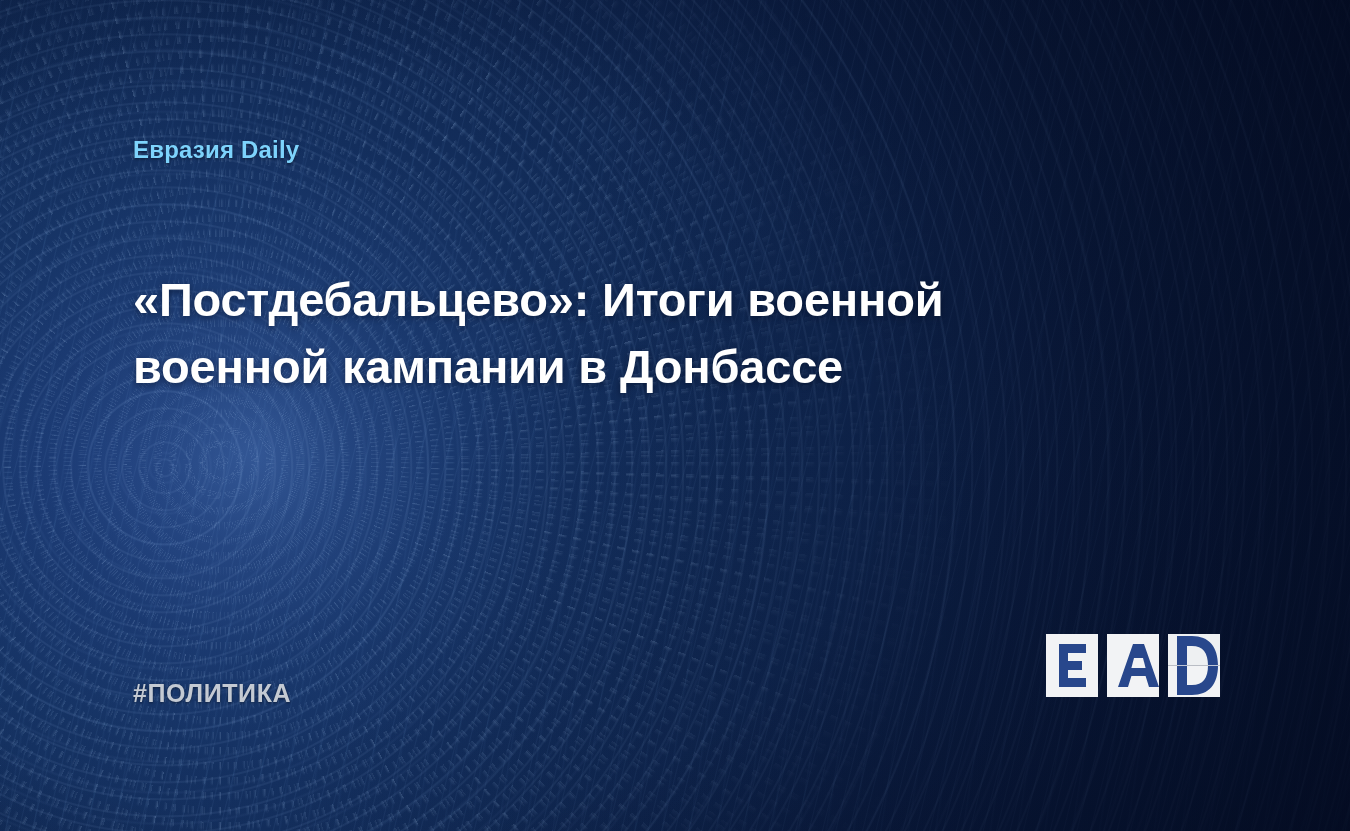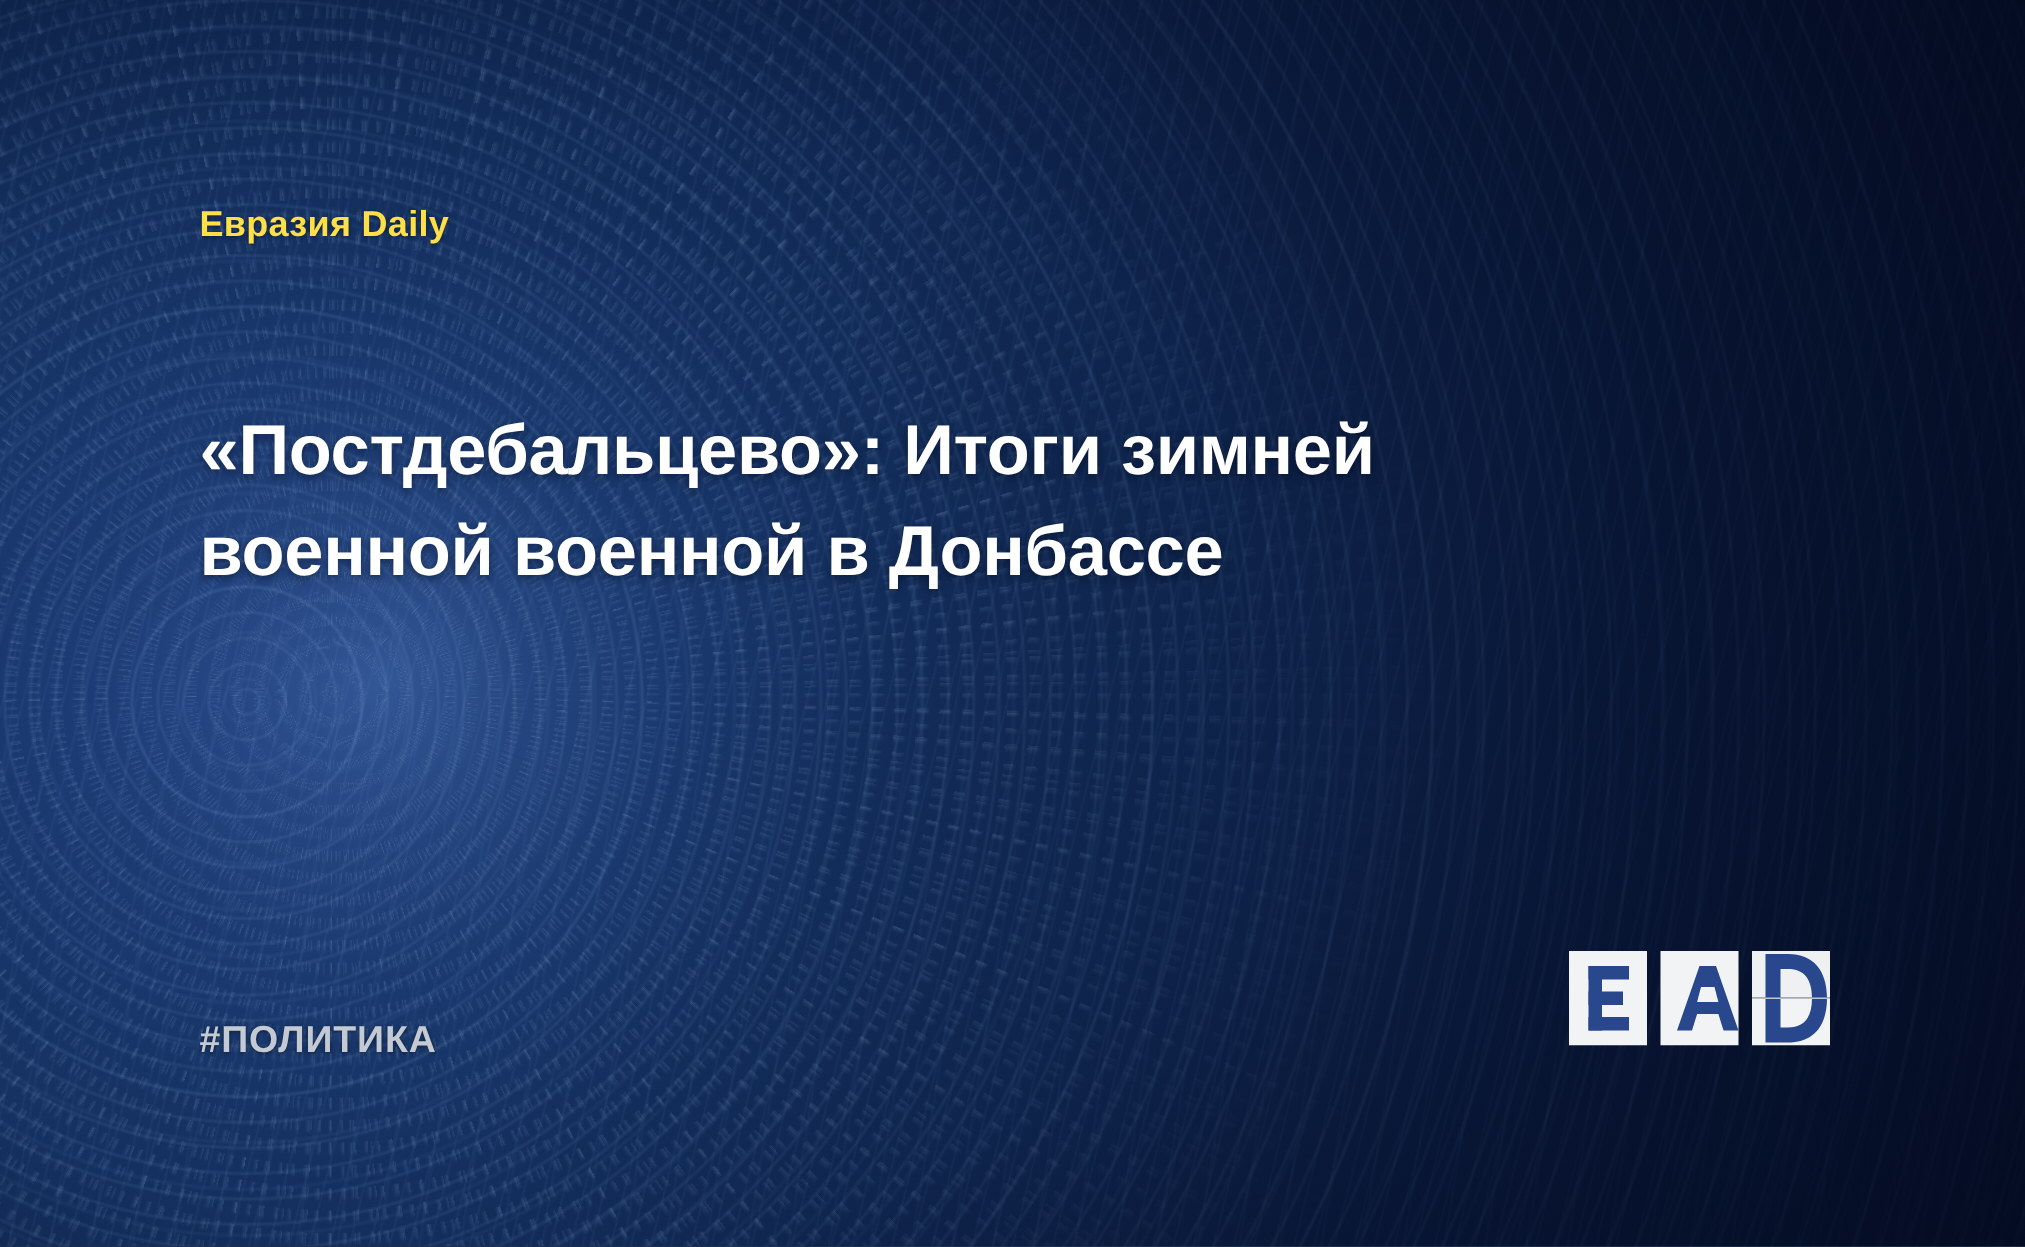--- a/index.html
+++ b/index.html
@@ -123,21 +123,21 @@
     inset: 0;
   }
 
   .site-name {
     position: absolute;
     left: 133px;
     top: 136px;
     font-size: 24px;
     font-weight: bold;
     letter-spacing: .2px;
-    color: #fde047;
+    color: #7dd3fc;
     text-shadow: 0 1px 3px rgba(0,0,0,.45);
     white-space: nowrap;
   }
 
   .headline {
     position: absolute;
     left: 133px;
     top: 267px;
     width: 930px;
     margin: 0;
@@ -179,21 +179,21 @@
   <div class="bg-base"></div>
   <div class="bg-arcs"></div>
   <div class="bg-trails"></div>
   <div class="bg-streaks"></div>
   <div class="bg-vignette"></div>
 
   <div class="content">
 
     <div class="site-name">Евразия Daily</div>
 
-    <h1 class="headline">«Постдебальцево»: Итоги зимней военной военной в Донбассе</h1>
+    <h1 class="headline">«Постдебальцево»: Итоги военной военной кампании в Донбассе</h1>
 
     <div class="tag">#ПОЛИТИКА</div>
 
     <div class="logo">
       <svg width="175" height="63" viewBox="0 0 175 63" xmlns="http://www.w3.org/2000/svg">
 
         <rect x="0" y="0" width="52" height="63" fill="#f2f3f5"></rect>
         <rect x="61" y="0" width="52" height="63" fill="#f2f3f5"></rect>
         <rect x="122" y="0" width="52" height="31" fill="#eef0f2"></rect>
         <rect x="122" y="32" width="52" height="31" fill="#f2f3f5"></rect>

